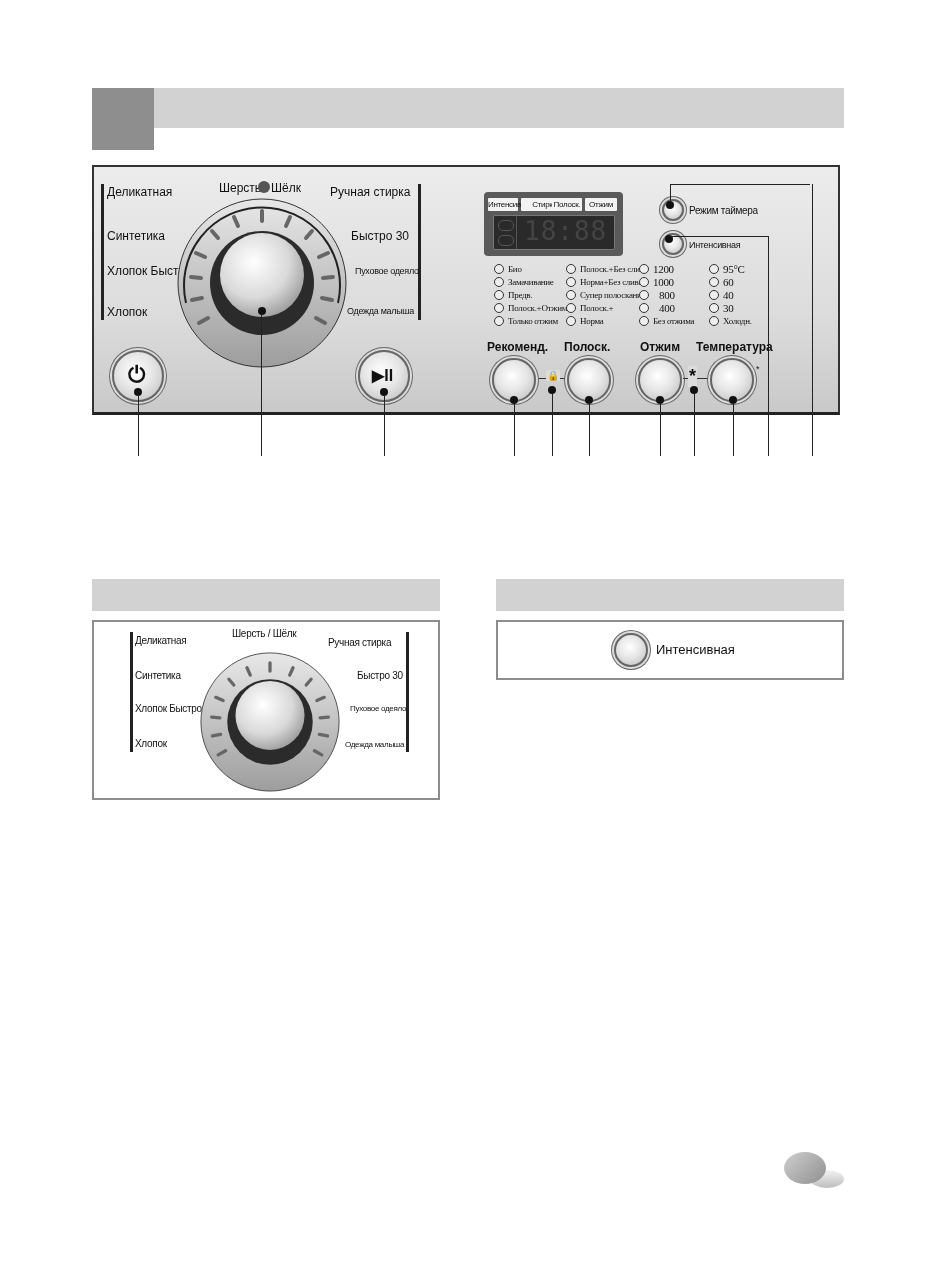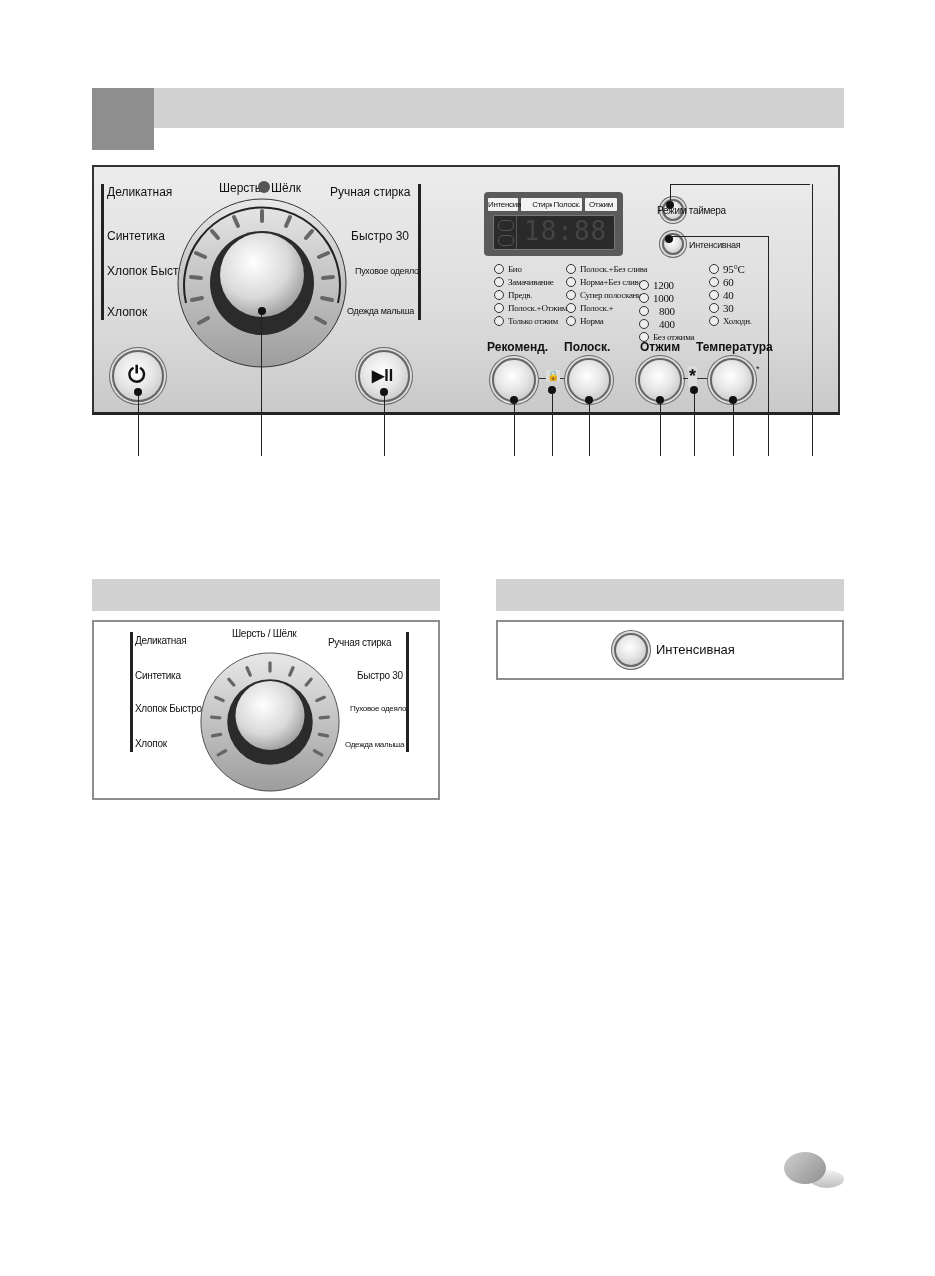--- a/index.html
+++ b/index.html
@@ -100,21 +100,21 @@
   <div class="abs disp-screen">
     <div class="abs" style="left:4px;top:4px;width:14px;height:9px;border:1px solid #555;border-radius:5px;"></div>
     <div class="abs" style="left:4px;top:19px;width:14px;height:9px;border:1px solid #555;border-radius:5px;"></div>
     <div class="abs" style="left:22px;top:0;width:1px;height:33px;background:#555;"></div>
     <div class="abs seg" style="left:30px;top:-2px;">18:88</div>
   </div>
 </div>
 
 <div class="abs circle-btn" style="left:662px;top:199px;width:22px;height:22px;"></div>
 <div class="abs dot" style="left:666px;top:201px;"></div>
-<div class="abs small" style="left:657px;top:205px;font-size:10px;">Режим таймера</div>
+<div class="abs small" style="left:689px;top:205px;font-size:10px;">Режим таймера</div>
 <div class="abs circle-btn" style="left:662px;top:233px;width:22px;height:22px;"></div>
 <div class="abs dot" style="left:665px;top:235px;"></div>
 <div class="abs small" style="left:689px;top:240px;">Интенсивная</div>
 
 <div class="abs" style="left:670px;top:184px;width:140px;height:1px;background:#222;"></div>
 <div class="abs lead" style="left:670px;top:184px;height:18px;"></div>
 <div class="abs lead" style="left:812px;top:184px;height:272px;"></div>
 <div class="abs" style="left:670px;top:236px;width:98px;height:1px;background:#222;"></div>
 <div class="abs lead" style="left:768px;top:236px;height:220px;"></div>
 
@@ -155,21 +155,21 @@
     </div>
   <div class="opt">
       <span class="radio"></span>
       <span>Полоск.+</span>
     </div>
   <div class="opt">
       <span class="radio"></span>
       <span>Норма</span>
     </div>
 </div>
-<div class="abs" style="left:639px;top:262px;margin-top:16px;">
+<div class="abs" style="left:639px;top:262px;">
   <div class="opt" style="font-size:11px;">
       <span class="radio"></span>
       <span>1200</span>
     </div>
   <div class="opt" style="font-size:11px;">
       <span class="radio"></span>
       <span>1000</span>
     </div>
   <div class="opt" style="font-size:11px;">
       <span class="radio"></span>

